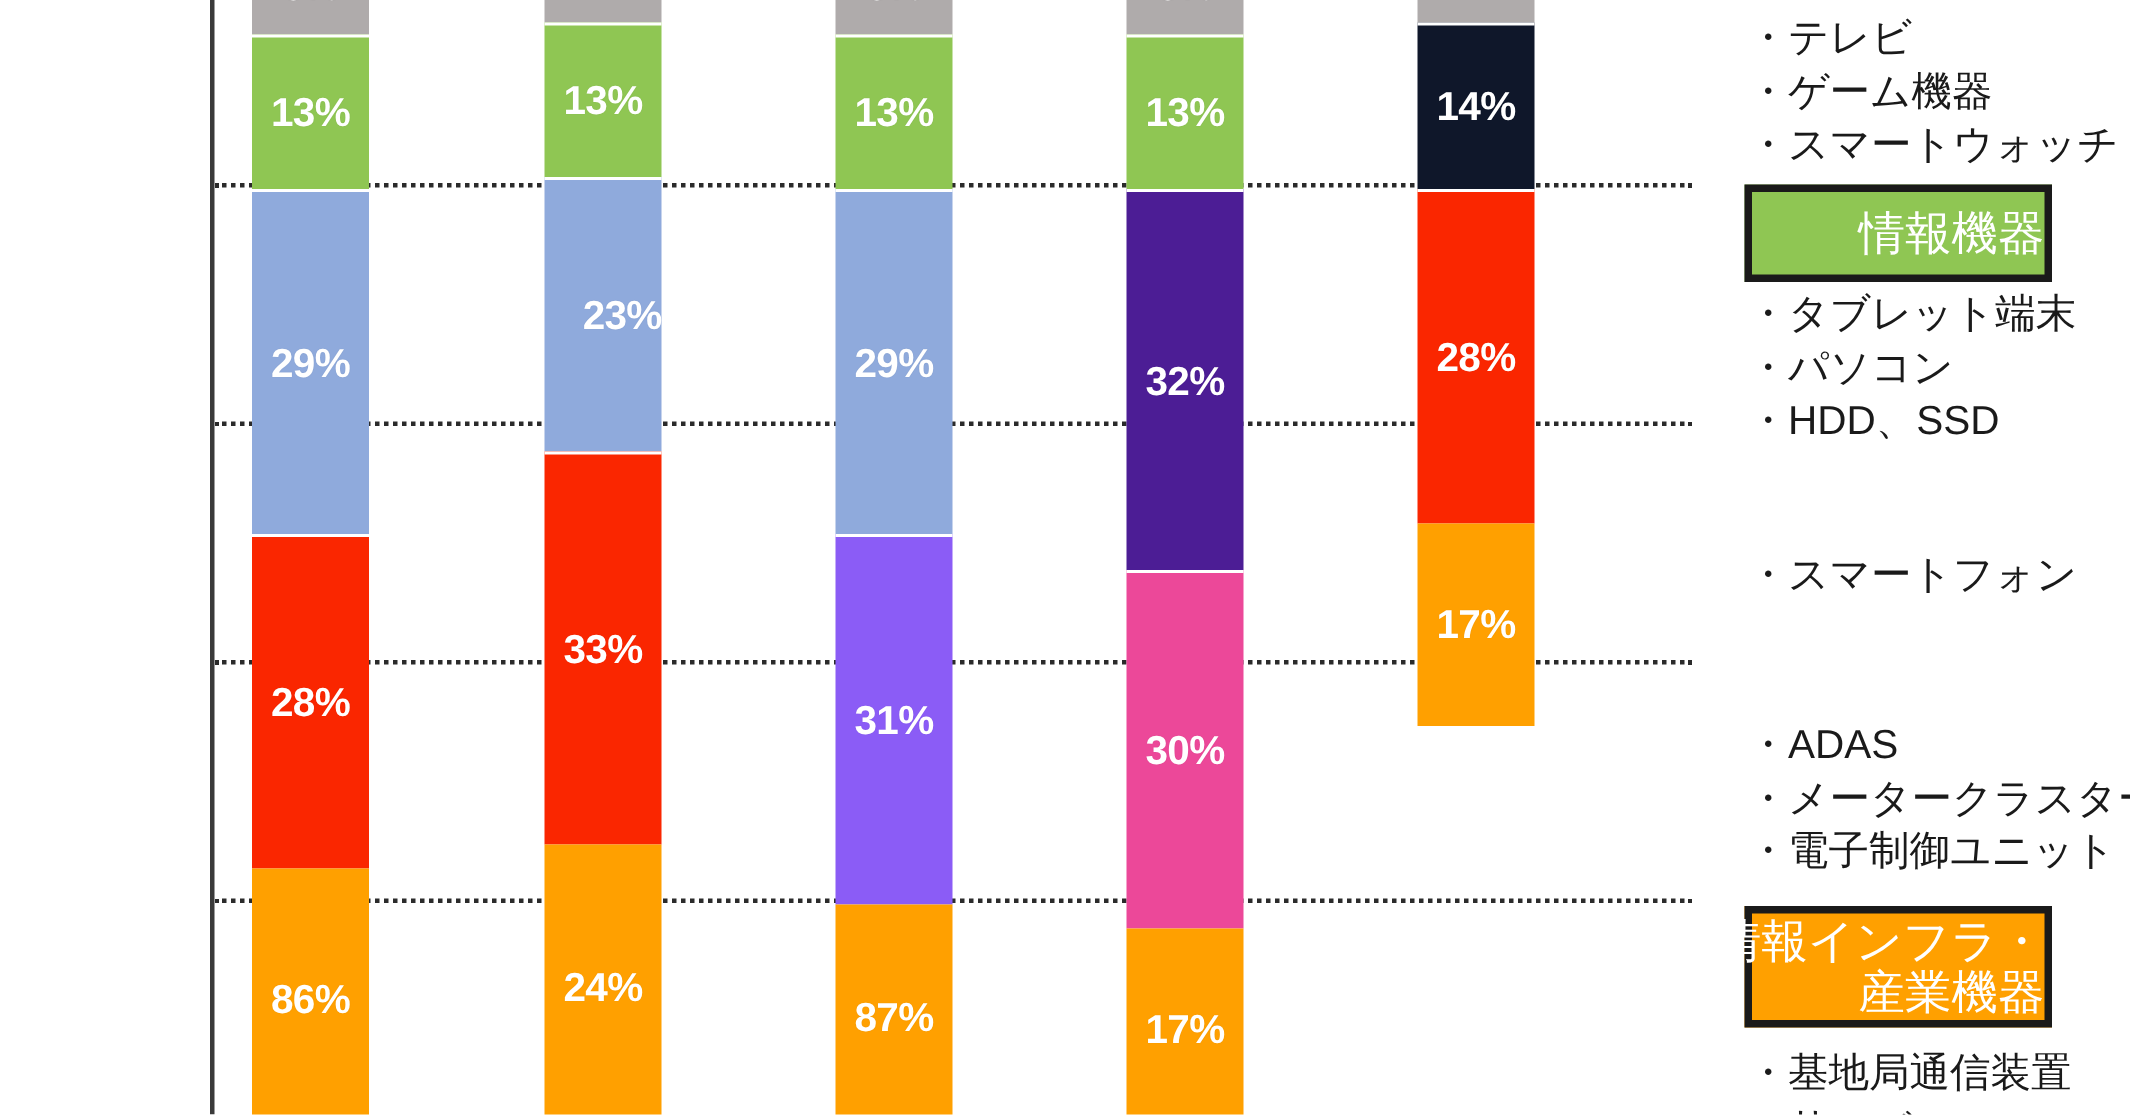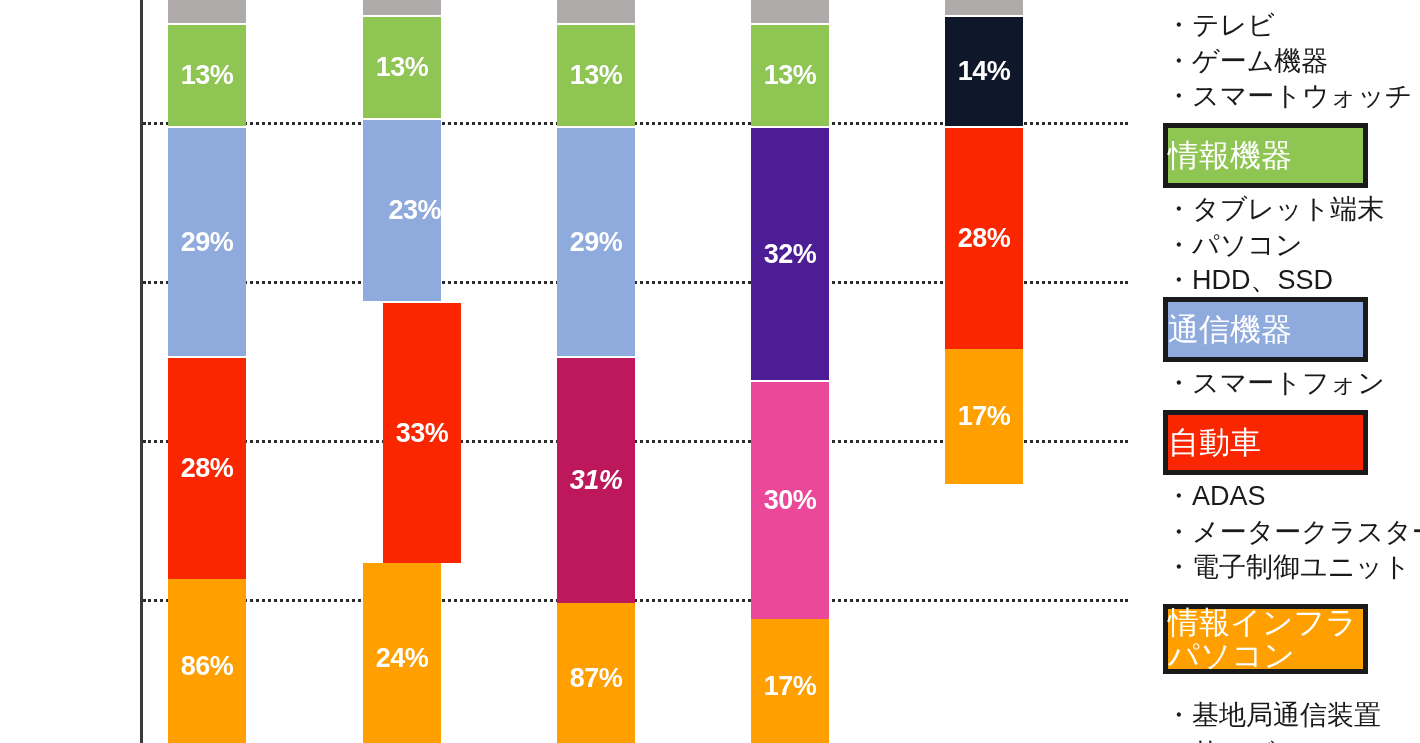--- a/index.html
+++ b/index.html
@@ -88,21 +88,21 @@
     height: 755px;
   }
 
   .legend-box {
     position: absolute;
     left: 7px;
     width: 205px;
     box-sizing: border-box;
     border: 5px solid #1a1a1a;
     display: flex;
-    align-items: flex-start;
+    align-items: flex-end;
     justify-content: center;
     flex-direction: column;
   }
 
   .legend-box-label {
     color: #ffffff;
     font-size: 31px;
     font-weight: 400;
     line-height: 1.08;
     text-align: center;
@@ -158,38 +158,38 @@
         <div class="bar" style="left: 363px; bottom: -15px; height: 795px;">
           <div class="seg" style="height: 55.65px; background: rgb(175, 171, 171);">
             <span class="seg-label">7%</span>
           </div>
           <div class="seg" style="height: 103.35px; background: rgb(143, 198, 83);">
             <span class="seg-label">13%</span>
           </div>
           <div class="seg" style="height: 182.85px; background: rgb(143, 170, 220); justify-content: flex-end;">
             <span class="seg-label">23%</span>
           </div>
-          <div class="seg" style="height: 262.35px; background: rgb(250, 38, 0); margin-left: 20px;">
+          <div class="seg" style="height: 262.35px; background: rgb(250, 38, 0);">
             <span class="seg-label">33%</span>
           </div>
           <div class="seg" style="height: 190.8px; background: rgb(255, 160, 0);">
             <span class="seg-label">24%</span>
           </div>
         </div>
         <div class="bar" style="left: 557px; bottom: -15px; height: 795px;">
           <div class="seg" style="height: 63.6px; background: rgb(175, 171, 171);">
             <span class="seg-label">8%</span>
           </div>
           <div class="seg" style="height: 103.35px; background: rgb(143, 198, 83);">
             <span class="seg-label">13%</span>
           </div>
           <div class="seg" style="height: 230.55px; background: rgb(143, 170, 220);">
             <span class="seg-label">29%</span>
           </div>
-          <div class="seg" style="height: 246.45px; background: #be185d; font-style: italic;">
+          <div class="seg" style="height: 246.45px; background: #8b5cf6;">
             <span class="seg-label">31%</span>
           </div>
           <div class="seg" style="height: 151.05px; background: rgb(255, 160, 0);">
             <span class="seg-label">87%</span>
           </div>
         </div>
         <div class="bar" style="left: 751px; bottom: -15px; height: 795px;">
           <div class="seg" style="height: 63.6px; background: rgb(175, 171, 171);">
             <span class="seg-label">8%</span>
           </div>
@@ -234,39 +234,33 @@
 
     <div class="legend-box" style="top:131px; height:65px; background:#8FC653;">
       <span class="legend-box-label">情報機器</span>
     </div>
     <div class="legend-items" style="top:200px;">
       <div class="legend-item">・タブレット端末</div>
       <div class="legend-item">・パソコン</div>
       <div class="legend-item">・HDD、SSD</div>
     </div>
 
-    <div class="legend-box" style="top:305px; height:65px; background:#8FAADC;">
-      <span class="legend-box-label">通信機器</span>
-    </div>
     <div class="legend-items" style="top:374px;">
       <div class="legend-item">・スマートフォン</div>
     </div>
 
-    <div class="legend-box" style="top:418px; height:65px; background:#FA2600;">
-      <span class="legend-box-label">自動車</span>
-    </div>
     <div class="legend-items" style="top:487px;">
       <div class="legend-item">・ADAS</div>
       <div class="legend-item">・メータークラスター</div>
       <div class="legend-item">・電子制御ユニット</div>
     </div>
 
-    <div class="legend-box" style="top:612px; height:70px; background:#FFA000;">
+    <div class="legend-box" style="top:612px; height:81px; background:#FFA000;">
       <span class="legend-box-label">情報インフラ・</span>
-      <span class="legend-box-label">パソコン</span>
+      <span class="legend-box-label">産業機器</span>
     </div>
     <div class="legend-items" style="top:706px;">
       <div class="legend-item">・基地局通信装置</div>
       <div class="legend-item">・サーバー</div>
     </div>
 
   </div>
 
 </div>
 

